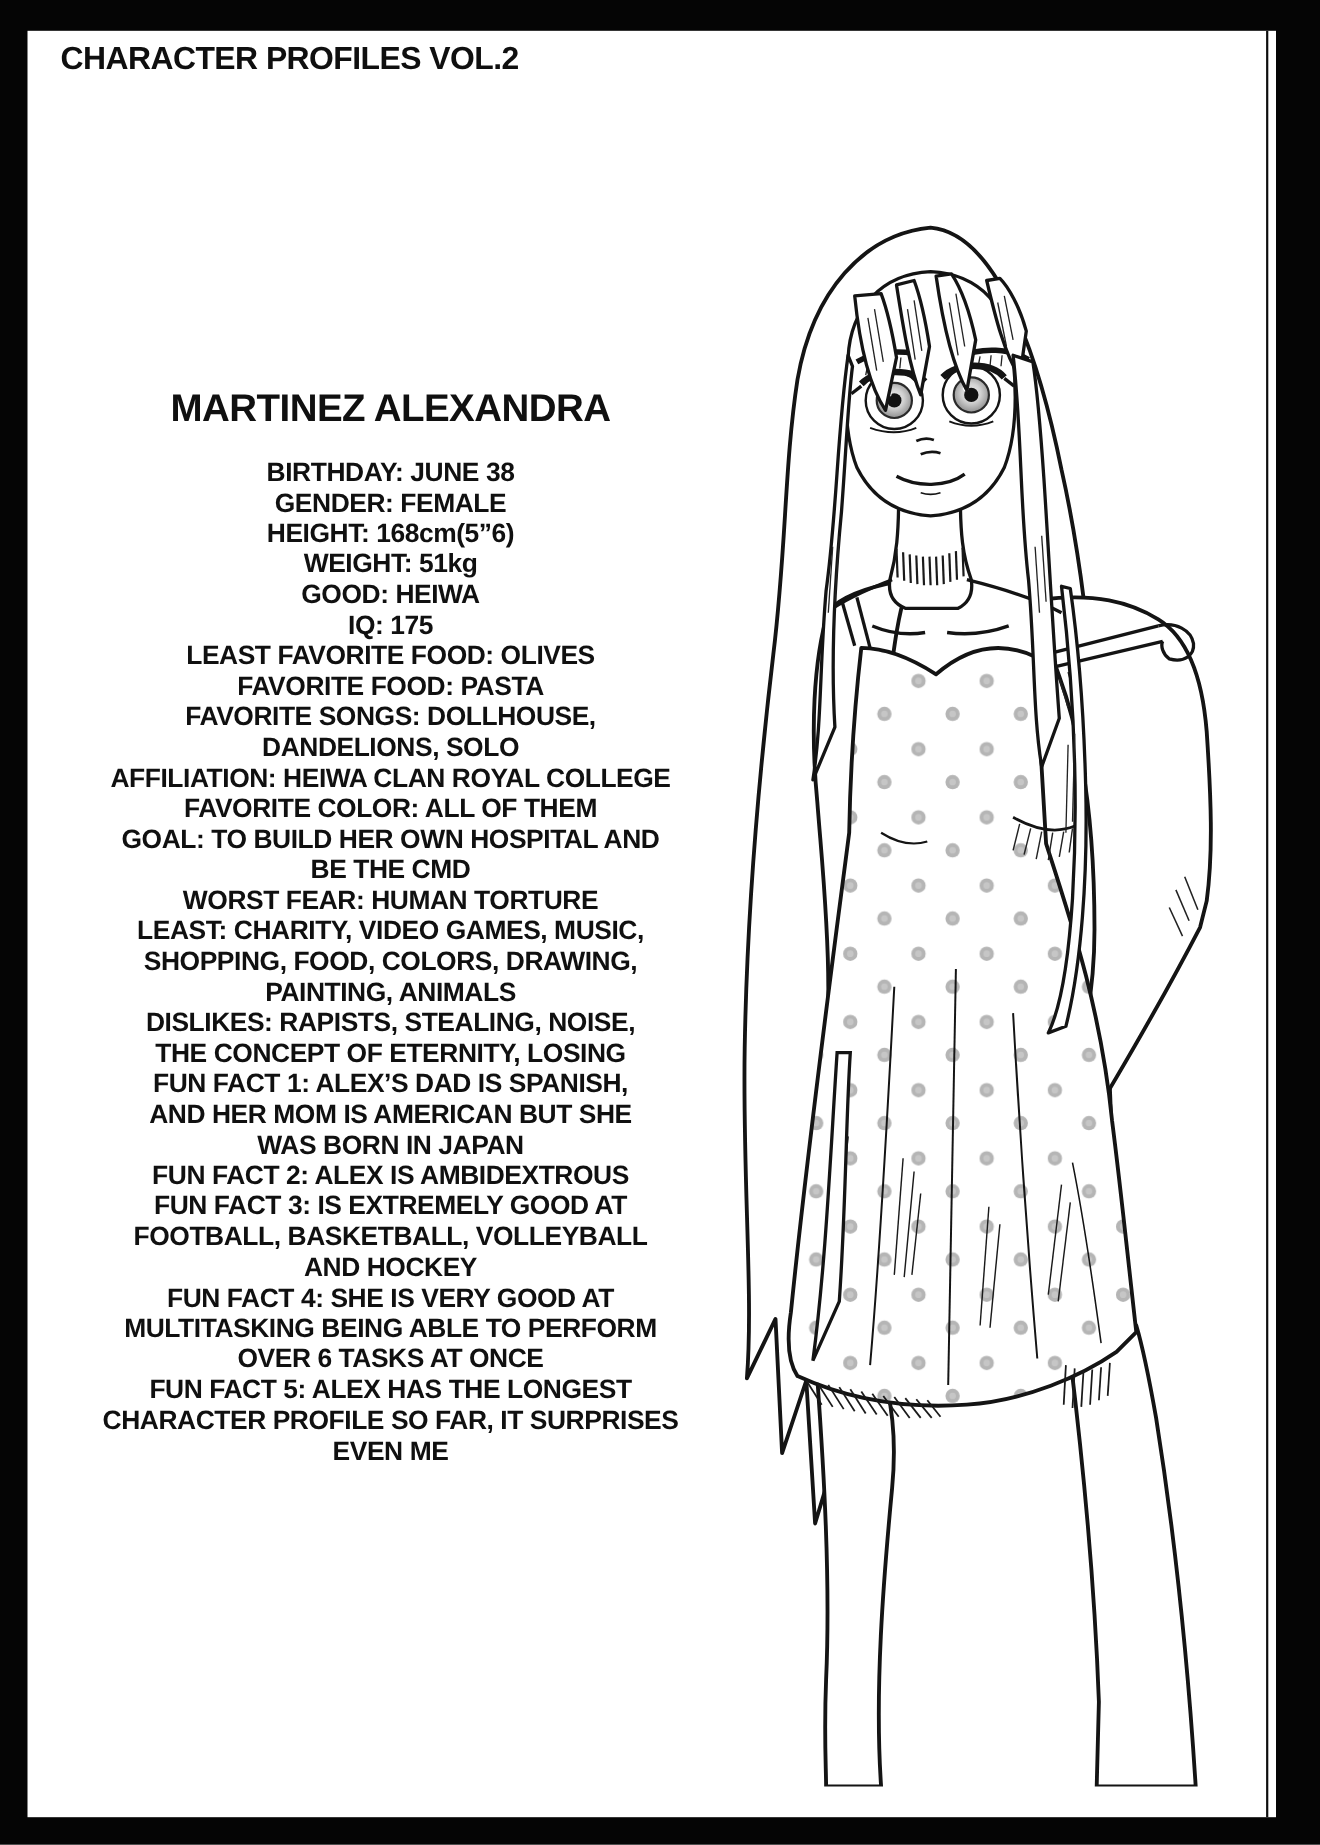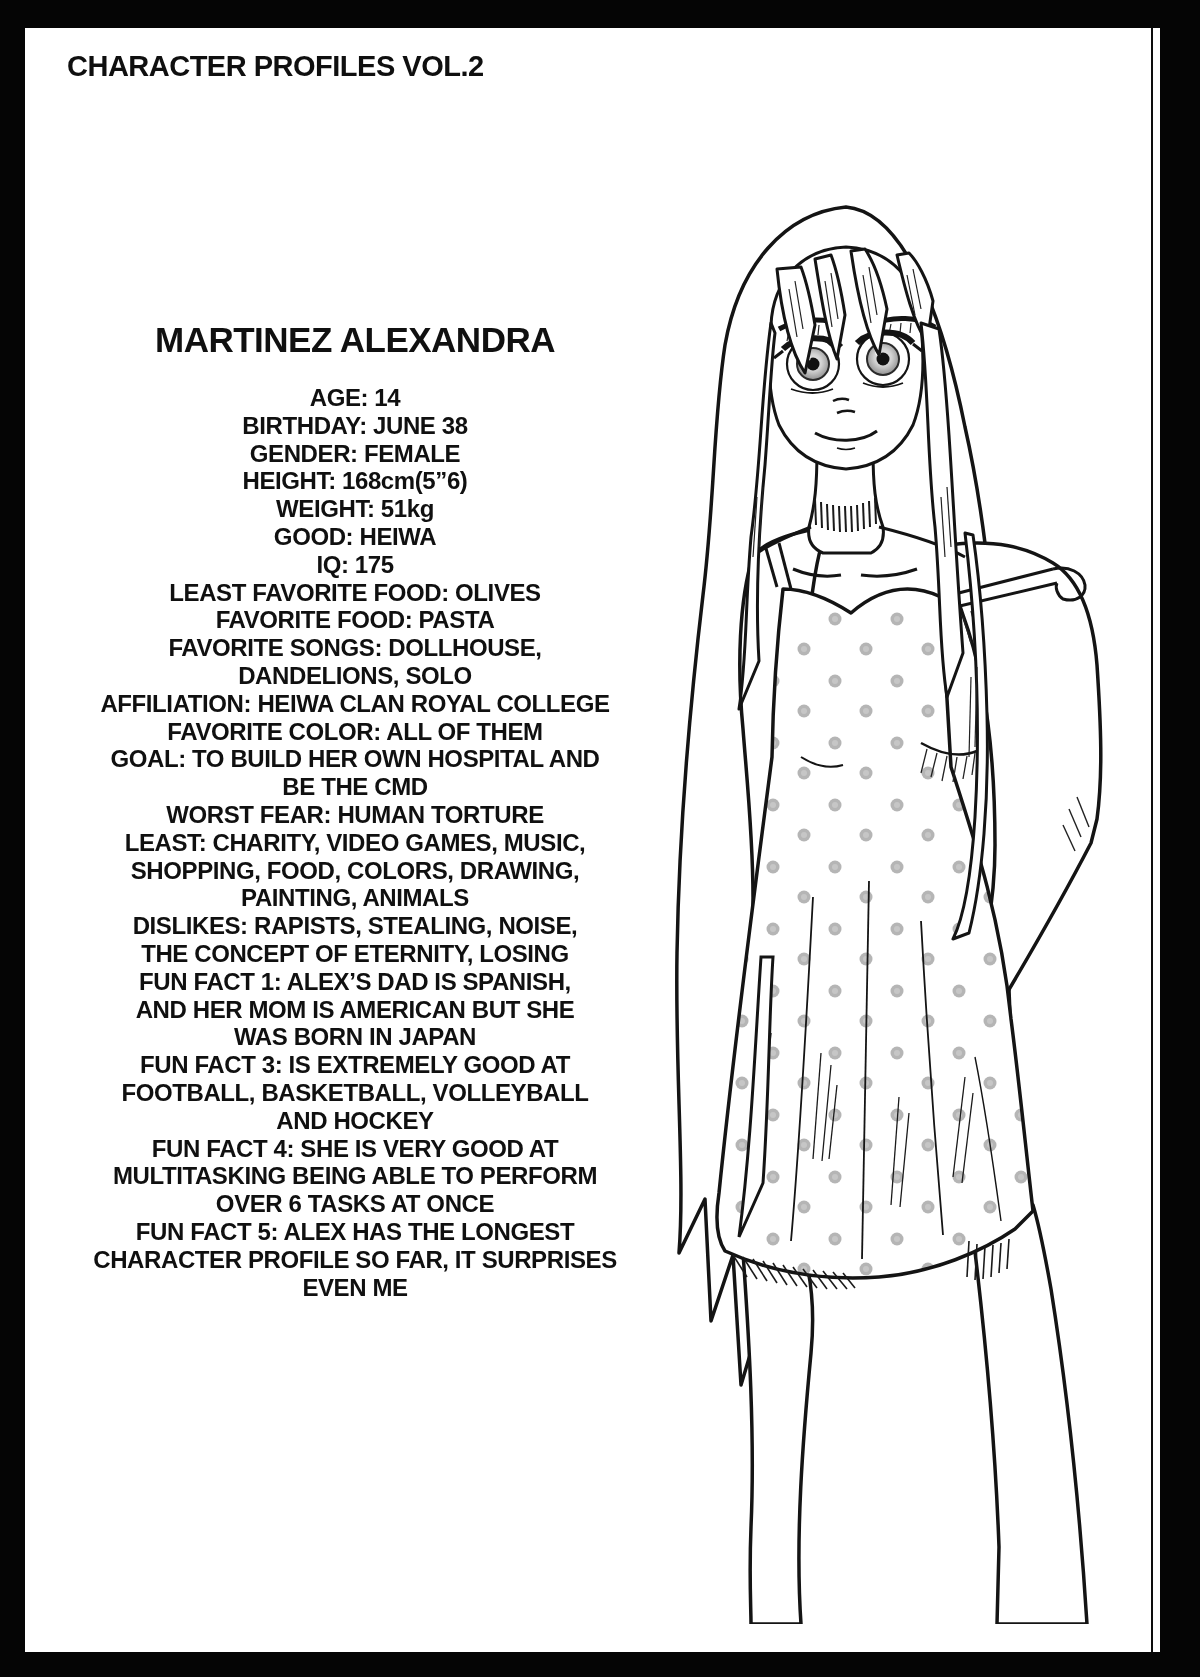--- a/index.html
+++ b/index.html
@@ -17,30 +17,30 @@
     background:#ffffff;
   }
   .page-edge-line{
     position:absolute;
     top:0;bottom:0;right:7px;width:2px;
     background:#0d0d0d;
   }
   .page-title{
     position:absolute;
     left:30px;top:10px;
-    margin:12px;
+    margin:0;
     font-size:29px;
     font-weight:bold;
     letter-spacing:-0.5px;
     color:#0f0f0f;
     white-space:nowrap;
   }
   .profile{
     position:absolute;
-    left:10px;top:292px;
+    left:10px;top:324px;
     width:640px;
     text-align:center;
     color:#101010;
   }
   .character-name{
     margin:0 0 24px 0;
     font-size:35px;
     font-weight:bold;
     letter-spacing:-0.5px;
     white-space:nowrap;
@@ -62,21 +62,20 @@
 <body>
 
 <div class="page">
   <div class="page-edge-line"></div>
 
   <h1 class="page-title">CHARACTER PROFILES VOL.2</h1>
 
   <section class="profile">
     <h2 class="character-name">MARTINEZ ALEXANDRA</h2>
     <div class="attrs">
-        <div class="attr-line">AGE: 14</div>
         <div class="attr-line">BIRTHDAY: JUNE 38</div>
         <div class="attr-line">GENDER: FEMALE</div>
         <div class="attr-line">HEIGHT: 168cm(5”6)</div>
         <div class="attr-line">WEIGHT: 51kg</div>
         <div class="attr-line">GOOD: HEIWA</div>
         <div class="attr-line">IQ: 175</div>
         <div class="attr-line">LEAST FAVORITE FOOD: OLIVES</div>
         <div class="attr-line">FAVORITE FOOD: PASTA</div>
         <div class="attr-line">FAVORITE SONGS: DOLLHOUSE,</div>
         <div class="attr-line">DANDELIONS, SOLO</div>
@@ -86,20 +85,21 @@
         <div class="attr-line">BE THE CMD</div>
         <div class="attr-line">WORST FEAR: HUMAN TORTURE</div>
         <div class="attr-line">LEAST: CHARITY, VIDEO GAMES, MUSIC,</div>
         <div class="attr-line">SHOPPING, FOOD, COLORS, DRAWING,</div>
         <div class="attr-line">PAINTING, ANIMALS</div>
         <div class="attr-line">DISLIKES: RAPISTS, STEALING, NOISE,</div>
         <div class="attr-line">THE CONCEPT OF ETERNITY, LOSING</div>
         <div class="attr-line">FUN FACT 1: ALEX’S DAD IS SPANISH,</div>
         <div class="attr-line">AND HER MOM IS AMERICAN BUT SHE</div>
         <div class="attr-line">WAS BORN IN JAPAN</div>
+        <div class="attr-line">FUN FACT 2: ALEX IS AMBIDEXTROUS</div>
         <div class="attr-line">FUN FACT 3: IS EXTREMELY GOOD AT</div>
         <div class="attr-line">FOOTBALL, BASKETBALL, VOLLEYBALL</div>
         <div class="attr-line">AND HOCKEY</div>
         <div class="attr-line">FUN FACT 4: SHE IS VERY GOOD AT</div>
         <div class="attr-line">MULTITASKING BEING ABLE TO PERFORM</div>
         <div class="attr-line">OVER 6 TASKS AT ONCE</div>
         <div class="attr-line">FUN FACT 5: ALEX HAS THE LONGEST</div>
         <div class="attr-line">CHARACTER PROFILE SO FAR, IT SURPRISES</div>
         <div class="attr-line">EVEN ME</div>
       </div>

